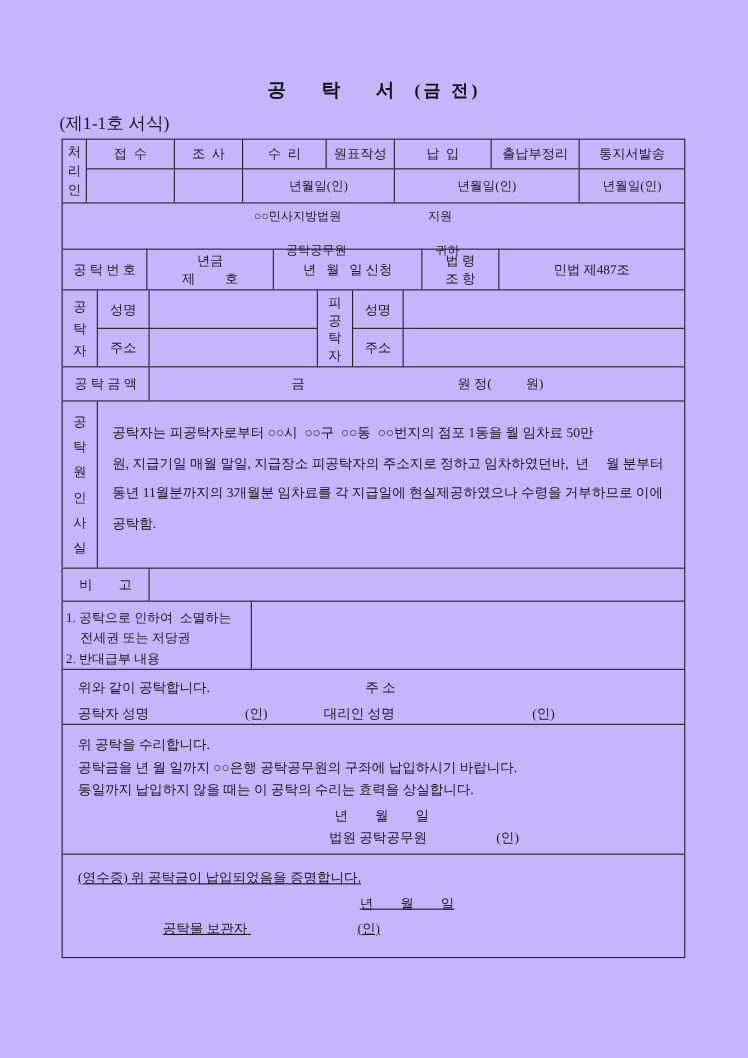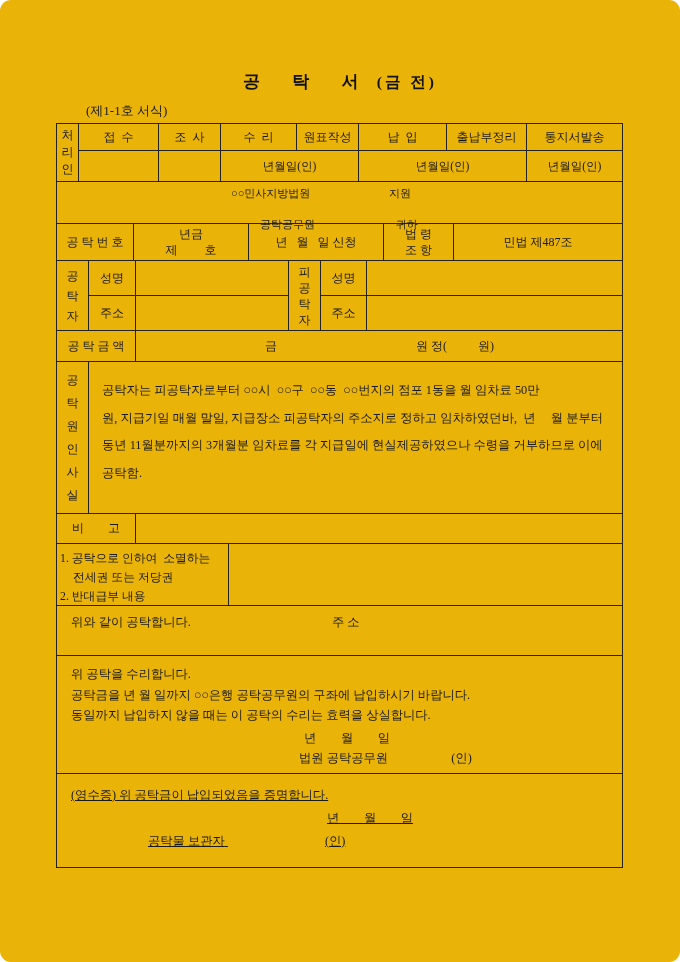--- a/index.html
+++ b/index.html
@@ -1,23 +1,23 @@
 <!DOCTYPE html>
 <html><head>
 <meta charset="utf-8">
 <style>
   * { margin:0; padding:0; box-sizing:border-box; }
   html,body { background:#ffffff; }
-  .page { width:680px; height:962px; background:#eab308; font-family:"Liberation Serif","DejaVu Serif",serif; color:#1a1a1a; overflow:hidden;border-radius:11px; }
+  .page { width:680px; height:962px; background:#c4b5fd; font-family:"Liberation Serif","DejaVu Serif",serif; color:#1a1a1a; overflow:hidden; }
   [data-bind] { white-space:pre-wrap; }
 
   .title { text-align:center; padding-top:70px; font-size:17px; font-weight:bold; color:#111; }
   .title-main { letter-spacing:14px; }
   .title-suffix { letter-spacing:3px; font-size:15.5px; }
-  .form-code { font-size:13px; margin:9px 0 3px 86px; }
+  .form-code { font-size:16px; margin:9px 0 3px 54px; }
 
   .form { margin-left:56px; width:567px; border:1.6px solid #222; font-size:12px; }
   .row { display:flex; border-bottom:1px solid #222; }
   .row:last-child { border-bottom:none; }
   .cell { display:flex; align-items:center; justify-content:center; text-align:center; border-right:1px solid #222; min-width:0; }
   .nbr { border-right:none !important; }
   .grow { flex:1; }
   .vcell { word-break:break-all; }
   .colgrow { flex:1; display:flex; flex-direction:column; }
   .subrow { display:flex; }
@@ -160,20 +160,26 @@
         <div data-bind="extinguish.line3">2. 반대급부 내용</div>
       </div>
       <div class="cell grow nbr"></div>
     </div>
 
     <div class="row block sig" style="height:50px">
       <div>
         <span data-bind="declaration.statement">위와 같이 공탁합니다.</span>
         <span style="margin-left:138px" data-bind="declaration.address_label">주 소</span>
       </div>
+      <div class="sig-l2">
+        <span data-bind="declaration.depositor_name_label">공탁자 성명</span>
+        <span style="margin-left:84px" data-bind="declaration.seal1">(인)</span>
+        <span style="margin-left:48px" data-bind="declaration.agent_name_label">대리인 성명</span>
+        <span style="margin-left:122px" data-bind="declaration.seal2">(인)</span>
+      </div>
     </div>
 
     <div class="row block acc" style="height:118px">
       <div data-bind="acceptance.line1">위 공탁을 수리합니다.</div>
       <div data-bind="acceptance.line2">공탁금을 년 월 일까지 ○○은행 공탁공무원의 구좌에 납입하시기 바랍니다.</div>
       <div data-bind="acceptance.line3">동일까지 납입하지 않을 때는 이 공탁의 수리는 효력을 상실합니다.</div>
       <div class="acc-date" data-bind="acceptance.date_line">년        월        일</div>
       <div class="acc-signer">
         <span data-bind="acceptance.signer">법원 공탁공무원</span>
         <span style="margin-left:60px" data-bind="acceptance.seal">(인)</span>

